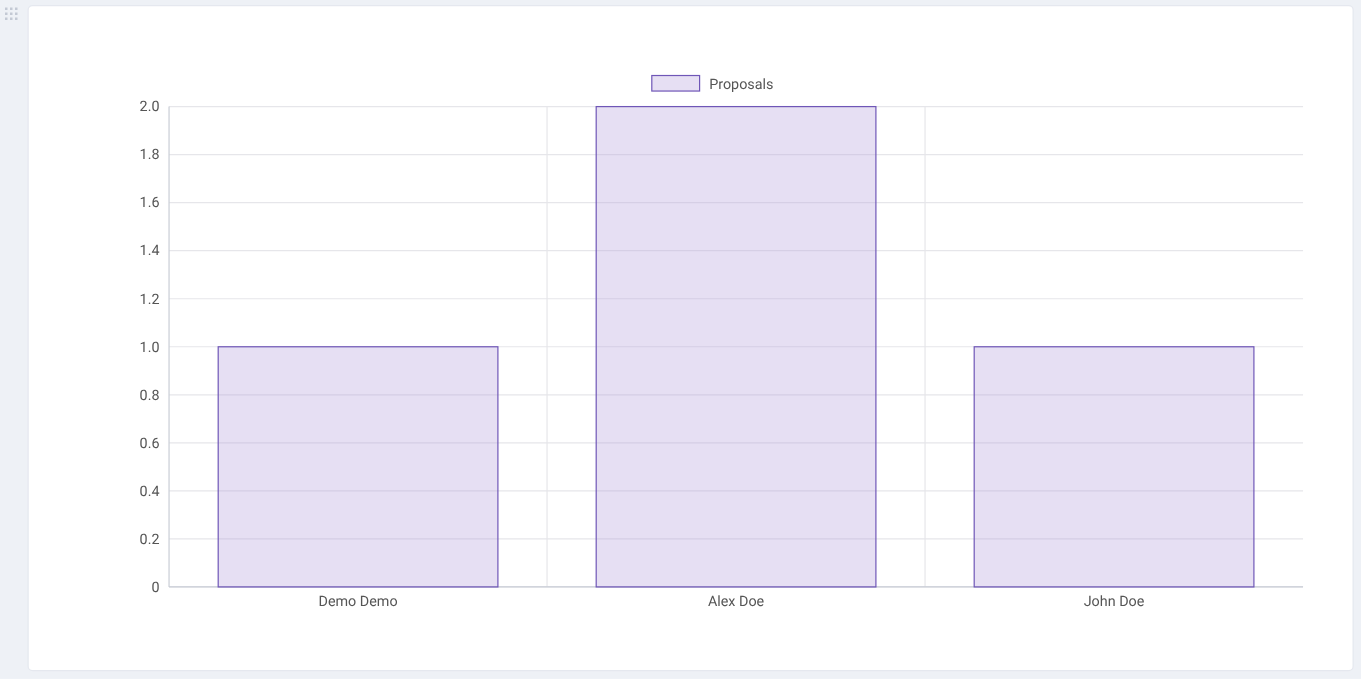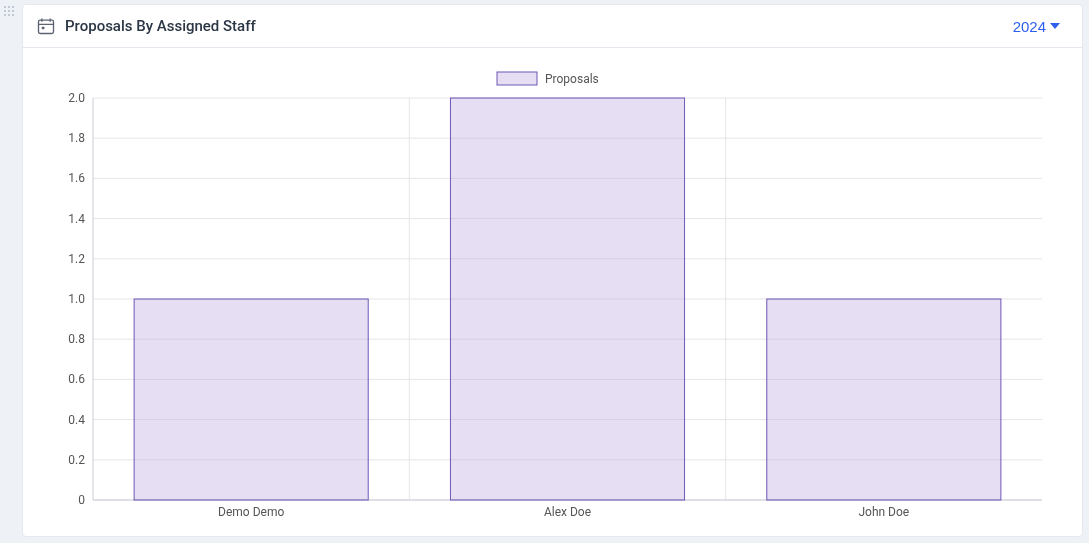--- a/index.html
+++ b/index.html
@@ -6,21 +6,21 @@
   .page{width:1089px;height:543px;box-sizing:border-box;padding:4px 6px 6px 22px;position:relative;}
   .drag-handle{position:absolute;left:4px;top:6px;width:12px;height:12px;display:grid;grid-template-columns:repeat(3,2px);grid-template-rows:repeat(3,2px);gap:2px;cursor:grab;}
   .drag-handle span{background:#c3c9d4;width:2px;height:2px;display:block;}
   .card{background:#fff;border:1px solid #e5e8ef;border-radius:4px;height:533px;display:flex;flex-direction:column;box-sizing:border-box;}
   .card-header{display:flex;align-items:center;justify-content:space-between;padding:10px 16px 10px 12px;border-bottom:1px solid #e5e8ef;}
   .hdr-left{display:flex;align-items:center;gap:8px;}
   .icon-wrap{width:22px;height:22px;display:flex;align-items:center;justify-content:center;color:#5b6470;}
   .title{font-size:15px;color:#2b3645;font-weight:500;}
   .year-btn{display:flex;align-items:center;gap:4px;background:none;border:none;color:#2f5fef;font-size:15px;font-weight:500;cursor:pointer;}
   .caret-down{width:0;height:0;border-left:5px solid transparent;border-right:5px solid transparent;border-top:6px solid #2f5fef;}
-  .chart-area{flex:1;position:relative;padding:20px 30px 10px 30px;}
+  .chart-area{flex:1;position:relative;padding:20px 30px 10px 30px;margin-left:44px;}
   .chart-svg{width:100%;height:100%;display:block;}
   .axis-text{font-size:12px;fill:#555;}
   .grid-line{stroke:#e6e6ea;stroke-width:1;}
   .axis-line{stroke:#c9cdd6;stroke-width:1;}
   .bar{fill:rgba(182,164,222,0.35);stroke:#6f56b7;stroke-width:1;}
   .legend-box{fill:rgba(182,164,222,0.35);stroke:#6f56b7;stroke-width:1;}
   .legend-text{font-size:12px;fill:#555;}
 </style>
 </head>
 <body>
@@ -31,36 +31,20 @@
       <span></span>
       <span></span>
       <span></span>
       <span></span>
       <span></span>
       <span></span>
       <span></span>
       <span></span>
   </div>
   <div class="card">
-    <div class="card-header">
-      <div class="hdr-left">
-        <span class="icon-wrap">
-          <svg viewBox="0 0 24 24" width="20" height="20" fill="none" stroke="currentColor" stroke-width="1.6">
-            <rect x="3" y="5" width="18" height="16" rx="2"></rect>
-            <path d="M7 3v4M17 3v4M3 10h18"></path>
-            <rect x="7" y="13" width="3" height="3" rx="0.5" fill="currentColor" stroke="none"></rect>
-          </svg>
-        </span>
-        <span class="title">Proposals By Assigned Staff</span>
-      </div>
-      <button class="year-btn">
-        <span>2024</span>
-        <span class="caret-down"></span>
-      </button>
-    </div>
     <div class="chart-area">
       <svg class="chart-svg" id="chart-svg" viewBox="0 0 999 458">
           <g>
             <rect x="444" y="4" width="40" height="13" class="legend-box"></rect>
             <text x="492" y="15" class="legend-text">Proposals</text>
           </g>
           <line x1="40" x2="989" y1="432" y2="432" class="grid-line"></line>
           <text x="32" y="436" text-anchor="end" class="axis-text">0</text>
           <line x1="40" x2="989" y1="391.8" y2="391.8" class="grid-line"></line>
           <text x="32" y="395.8" text-anchor="end" class="axis-text">0.2</text>

